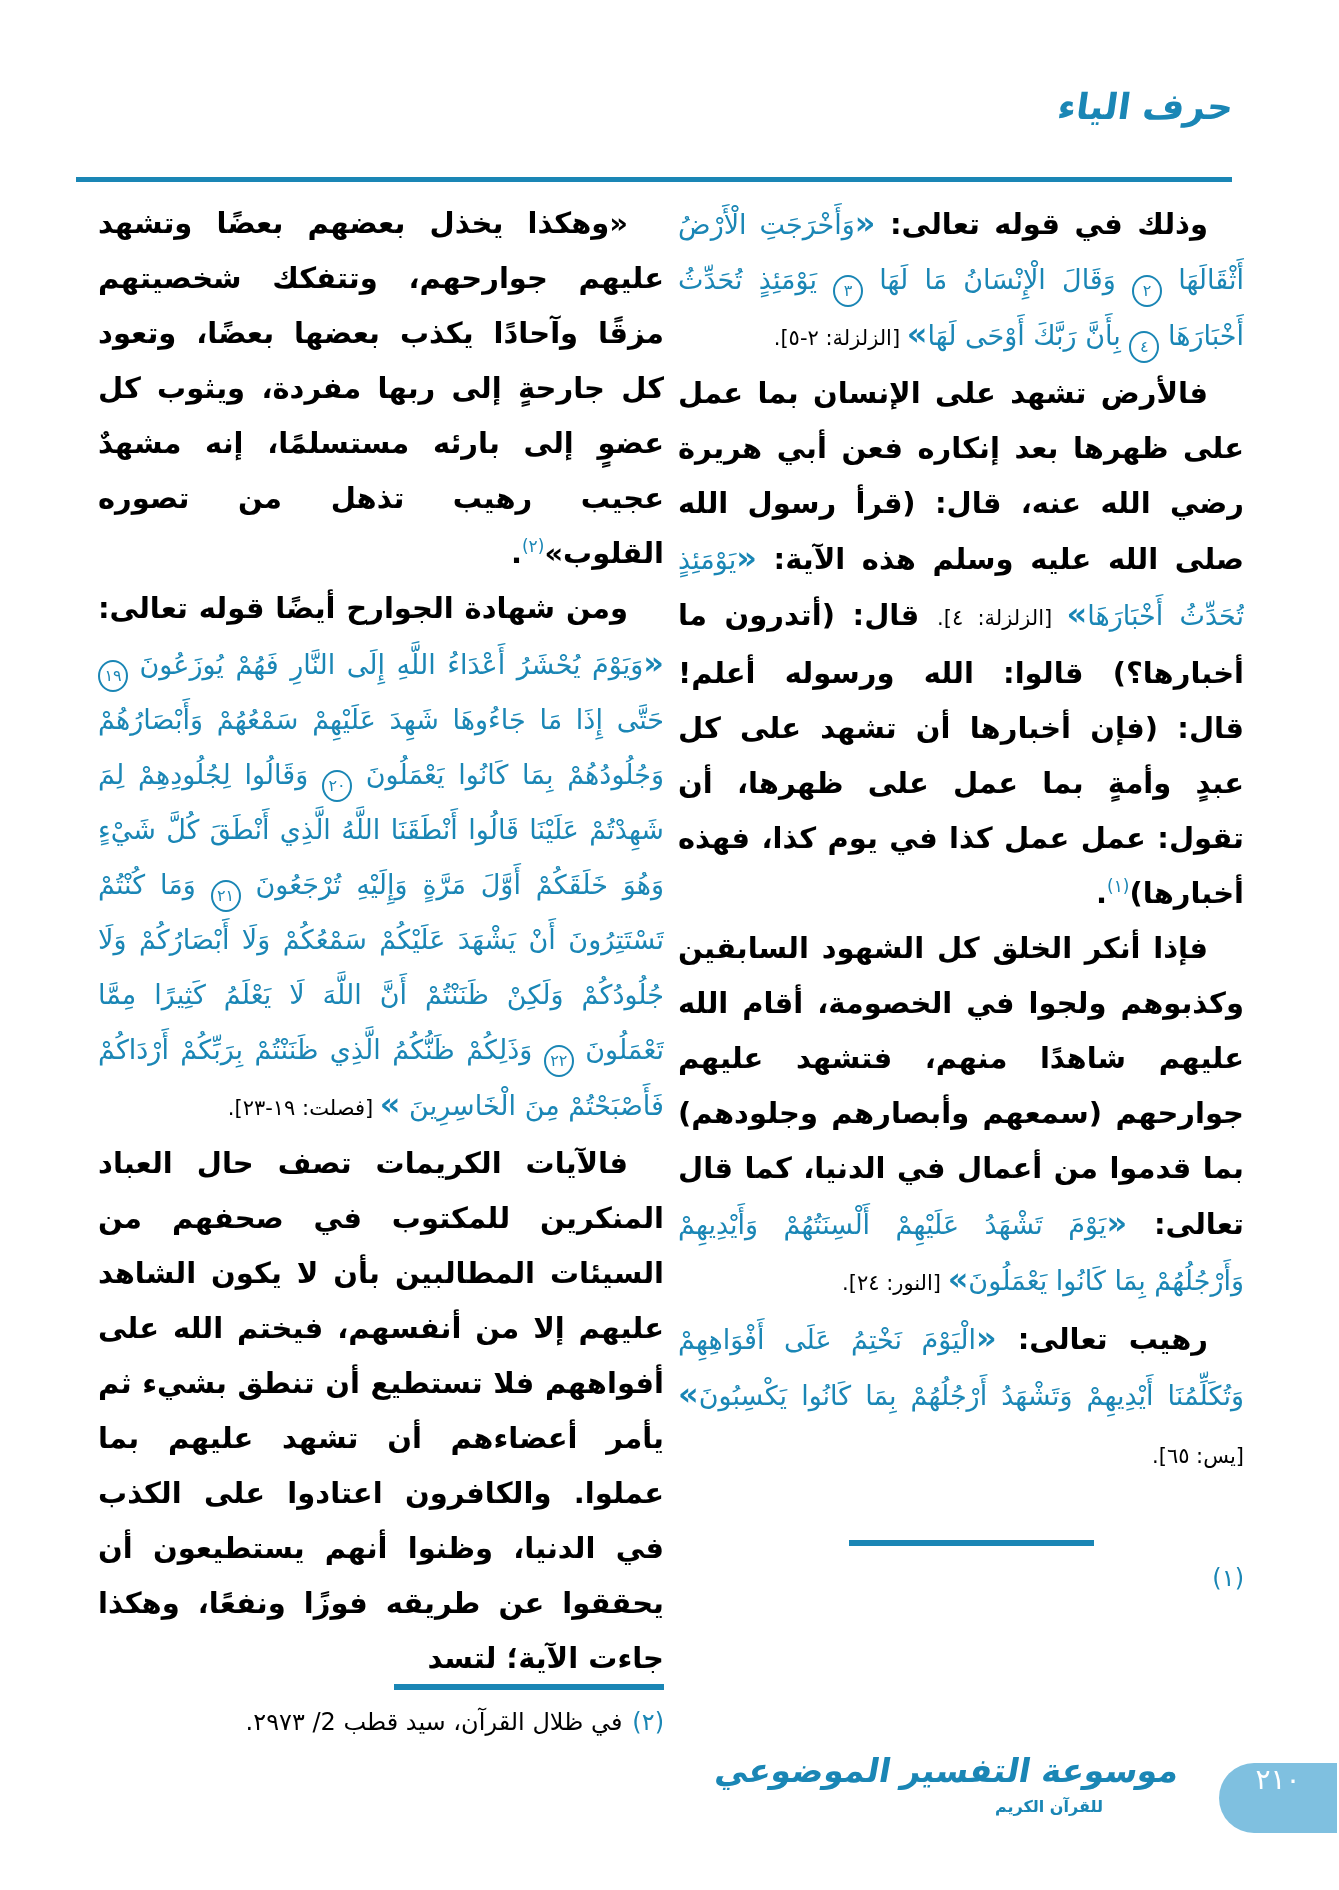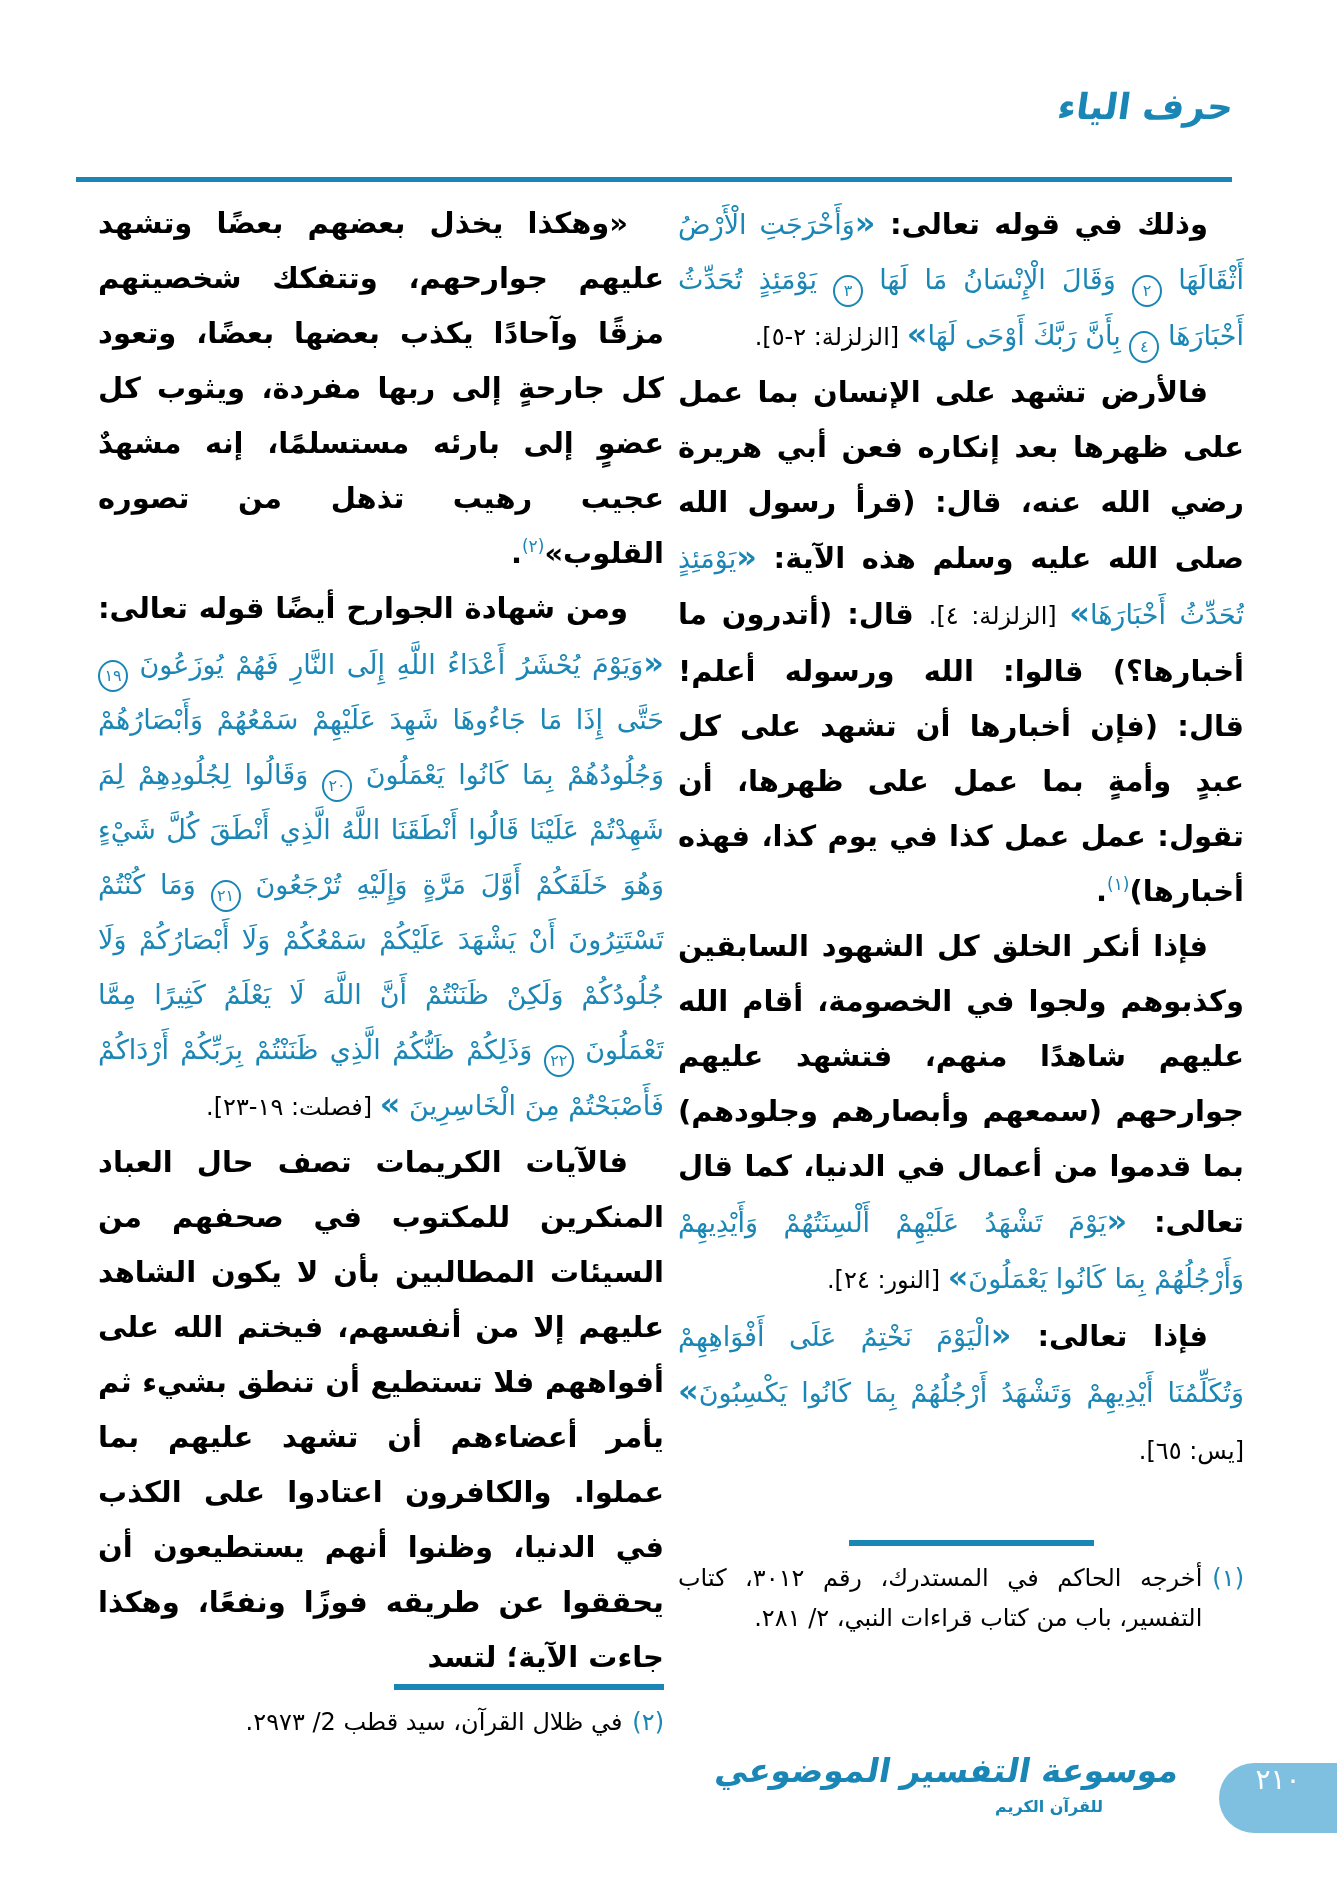--- a/index.html
+++ b/index.html
@@ -35,21 +35,21 @@
     text-align:justify;
     font-size:29px;font-weight:bold;line-height:55px;
     overflow:hidden;
   }
   .col-right{top:196px;right:95px;height:1336px;}
   .col-left{top:196px;left:98px;height:1480px;}
   .para{margin:0;text-indent:36px;}
   .t-body{color:var(--ink);}
   .t-quran{color:var(--accent);font-weight:400;font-size:27px;}
   .t-qmark{color:var(--accent);font-weight:bold;font-size:32px;}
-  .t-ref{font-weight:400;font-size:24px;}
+  .t-ref{font-weight:400;font-size:21px;}
   .t-note{
     color:var(--accent);font-weight:400;font-size:17px;
     vertical-align:super;line-height:0;
   }
   .t-ayah{
     display:inline-block;min-width:30px;height:32px;line-height:27px;
     border:2px solid var(--accent);border-radius:50%;
     color:var(--accent);font-size:16px;font-weight:400;
     text-align:center;vertical-align:-7px;padding:0 3px;
     box-sizing:border-box;text-indent:0;
@@ -91,35 +91,34 @@
 
 <div class="page">
 
   <div class="header-title">حرف الياء</div>
   <div class="header-rule"></div>
 
   <div class="column col-right">
       <p class="para"><span class="t-body">وذلك في قوله تعالى: </span><span class="t-qmark">«</span><span class="t-quran">وَأَخْرَجَتِ الْأَرْضُ أَثْقَالَهَا </span><span class="t-ayah">٢</span><span class="t-quran"> وَقَالَ الْإِنْسَانُ مَا لَهَا </span><span class="t-ayah">٣</span><span class="t-quran"> يَوْمَئِذٍ تُحَدِّثُ أَخْبَارَهَا </span><span class="t-ayah">٤</span><span class="t-quran"> بِأَنَّ رَبَّكَ أَوْحَى لَهَا</span><span class="t-qmark">»</span><span class="t-ref"> [الزلزلة: ٢-٥].</span></p>
       <p class="para"><span class="t-body">فالأرض تشهد على الإنسان بما عمل على ظهرها بعد إنكاره فعن أبي هريرة رضي الله عنه، قال: (قرأ رسول الله صلى الله عليه وسلم هذه الآية: </span><span class="t-qmark">«</span><span class="t-quran">يَوْمَئِذٍ تُحَدِّثُ أَخْبَارَهَا</span><span class="t-qmark">»</span><span class="t-ref"> [الزلزلة: ٤].</span><span class="t-body"> قال: (أتدرون ما أخبارها؟) قالوا: الله ورسوله أعلم! قال: (فإن أخبارها أن تشهد على كل عبدٍ وأمةٍ بما عمل على ظهرها، أن تقول: عمل عمل كذا في يوم كذا، فهذه أخبارها)</span><span class="t-note">(١)</span><span class="t-body">.</span></p>
       <p class="para"><span class="t-body">فإذا أنكر الخلق كل الشهود السابقين وكذبوهم ولجوا في الخصومة، أقام الله عليهم شاهدًا منهم، فتشهد عليهم جوارحهم (سمعهم وأبصارهم وجلودهم) بما قدموا من أعمال في الدنيا، كما قال تعالى: </span><span class="t-qmark">«</span><span class="t-quran">يَوْمَ تَشْهَدُ عَلَيْهِمْ أَلْسِنَتُهُمْ وَأَيْدِيهِمْ وَأَرْجُلُهُمْ بِمَا كَانُوا يَعْمَلُونَ</span><span class="t-qmark">»</span><span class="t-ref"> [النور: ٢٤].</span></p>
-      <p class="para"><span class="t-body">فإذا تعالى: </span><span class="t-qmark">«</span><span class="t-quran">الْيَوْمَ نَخْتِمُ عَلَى أَفْوَاهِهِمْ وَتُكَلِّمُنَا أَيْدِيهِمْ وَتَشْهَدُ أَرْجُلُهُمْ بِمَا كَانُوا يَكْسِبُونَ</span><span class="t-qmark">»</span><span class="t-ref"> [يس: ٦٥].</span></p>
+      <p class="para"><span class="t-body">رهيب تعالى: </span><span class="t-qmark">«</span><span class="t-quran">الْيَوْمَ نَخْتِمُ عَلَى أَفْوَاهِهِمْ وَتُكَلِّمُنَا أَيْدِيهِمْ وَتَشْهَدُ أَرْجُلُهُمْ بِمَا كَانُوا يَكْسِبُونَ</span><span class="t-qmark">»</span><span class="t-ref"> [يس: ٦٥].</span></p>
     </div>
   <div class="column col-left">
       <p class="para"><span class="t-body">«وهكذا يخذل بعضهم بعضًا وتشهد عليهم جوارحهم، وتتفكك شخصيتهم مزقًا وآحادًا يكذب بعضها بعضًا، وتعود كل جارحةٍ إلى ربها مفردة، ويثوب كل عضوٍ إلى بارئه مستسلمًا، إنه مشهدٌ عجيب رهيب تذهل من تصوره القلوب»</span><span class="t-note">(٢)</span><span class="t-body">.</span></p>
       <p class="para"><span class="t-body">ومن شهادة الجوارح أيضًا قوله تعالى: </span><span class="t-qmark">«</span><span class="t-quran">وَيَوْمَ يُحْشَرُ أَعْدَاءُ اللَّهِ إِلَى النَّارِ فَهُمْ يُوزَعُونَ </span><span class="t-ayah">١٩</span><span class="t-quran"> حَتَّى إِذَا مَا جَاءُوهَا شَهِدَ عَلَيْهِمْ سَمْعُهُمْ وَأَبْصَارُهُمْ وَجُلُودُهُمْ بِمَا كَانُوا يَعْمَلُونَ </span><span class="t-ayah">٢٠</span><span class="t-quran"> وَقَالُوا لِجُلُودِهِمْ لِمَ شَهِدْتُمْ عَلَيْنَا قَالُوا أَنْطَقَنَا اللَّهُ الَّذِي أَنْطَقَ كُلَّ شَيْءٍ وَهُوَ خَلَقَكُمْ أَوَّلَ مَرَّةٍ وَإِلَيْهِ تُرْجَعُونَ </span><span class="t-ayah">٢١</span><span class="t-quran"> وَمَا كُنْتُمْ تَسْتَتِرُونَ أَنْ يَشْهَدَ عَلَيْكُمْ سَمْعُكُمْ وَلَا أَبْصَارُكُمْ وَلَا جُلُودُكُمْ وَلَكِنْ ظَنَنْتُمْ أَنَّ اللَّهَ لَا يَعْلَمُ كَثِيرًا مِمَّا تَعْمَلُونَ </span><span class="t-ayah">٢٢</span><span class="t-quran"> وَذَلِكُمْ ظَنُّكُمُ الَّذِي ظَنَنْتُمْ بِرَبِّكُمْ أَرْدَاكُمْ فَأَصْبَحْتُمْ مِنَ الْخَاسِرِينَ </span><span class="t-qmark">»</span><span class="t-ref"> [فصلت: ١٩-٢٣].</span></p>
       <p class="para"><span class="t-body">فالآيات الكريمات تصف حال العباد المنكرين للمكتوب في صحفهم من السيئات المطالبين بأن لا يكون الشاهد عليهم إلا من أنفسهم، فيختم الله على أفواههم فلا تستطيع أن تنطق بشيء ثم يأمر أعضاءهم أن تشهد عليهم بما عملوا. والكافرون اعتادوا على الكذب في الدنيا، وظنوا أنهم يستطيعون أن يحققوا عن طريقه فوزًا ونفعًا، وهكذا جاءت الآية؛ لتسد</span></p>
     </div>
 
   <div class="fn-block fn-right">
     <div class="fn-rule fn-rule-right"></div>
     <div>
         <div class="footnote">
           <span class="fn-marker">(١)</span>
           <div class="fn-body">
-            <p>أخرجه الحاكم في المستدرك، رقم ٣٠١٢، كتاب التفسير، باب من كتاب قراءات النبي، ٢/ ٢٨١.</p>
           </div>
         </div>
       </div>
   </div>
 
   <div class="fn-block fn-left">
     <div class="fn-rule fn-rule-left"></div>
     <div>
         <div class="footnote">
           <span class="fn-marker">(٢)</span>

